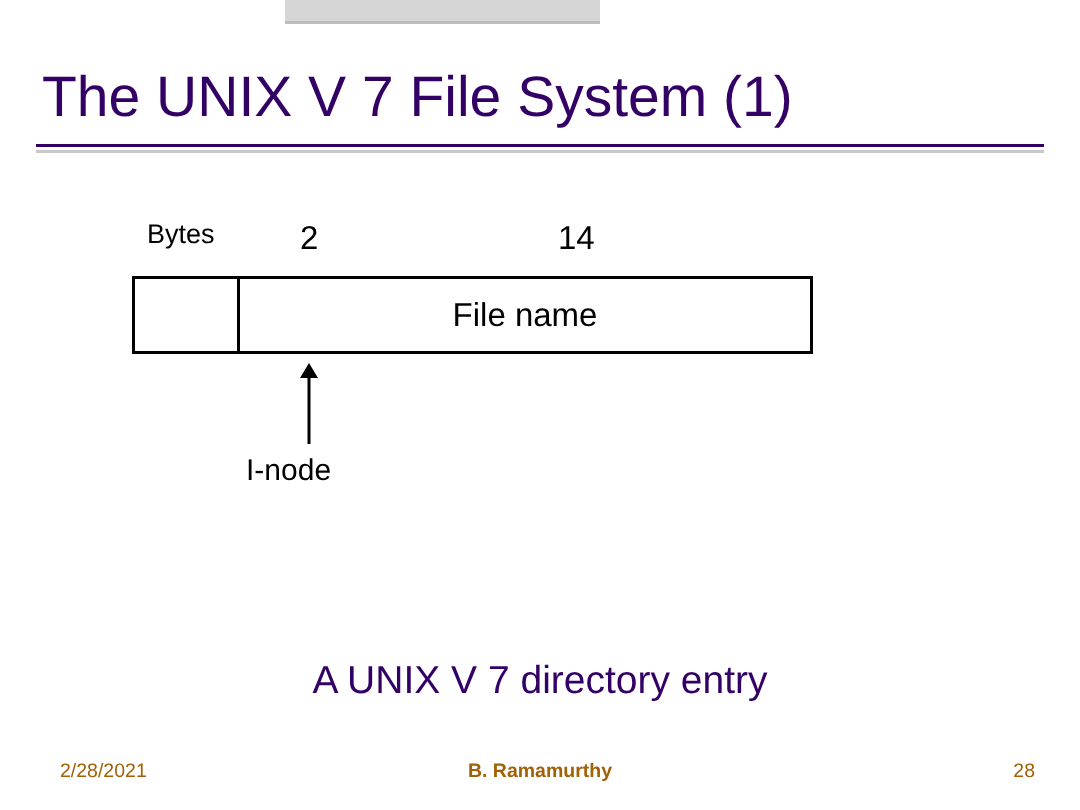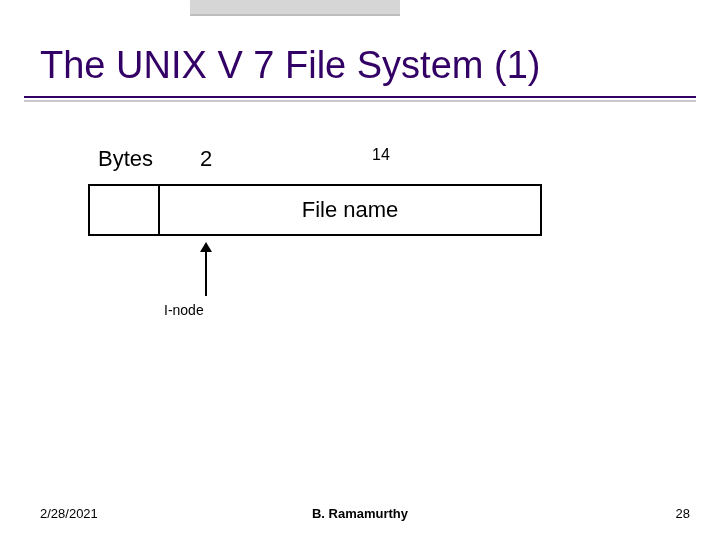--- a/index.html
+++ b/index.html
@@ -3,52 +3,52 @@
 <meta charset="utf-8">
 <style>
   * { box-sizing: border-box; margin: 0; padding: 0; }
   html, body { width: 720px; height: 540px; background: #fff; font-family: Verdana, Geneva, sans-serif; }
   .slide { position: relative; width: 720px; height: 540px; }
 
   .topbar { position: absolute; top: 0; left: 0; width: 100%; height: 36px; }
   .topbar-inner { position: absolute; top: 0; left: 190px; width: 210px; height: 16px; background: #d6d6d6; border-bottom: 2px solid #bdbdbd; }
 
   .title {
-    position: absolute; top: 44px; left: 40px; right: 28px;
+    position: absolute; top: 44px; left: 28px; right: 28px;
     font-size: 38px; color: #330066; font-family: Verdana, sans-serif;
   }
   .title-underline { position: absolute; top: 96px; left: 24px; width: 672px; height: 2px; background: #330066; }
   .title-shadow { position: absolute; top: 100px; left: 24px; width: 672px; height: 2px; background: #c9c9c9; }
 
   .diagram {
     position: absolute; top: 146px; left: 88px; width: 454px;
     font-family: Arial, Helvetica, sans-serif; color: #000;
   }
 
   .bytes-row { position: relative; height: 30px; }
-  .bytes-label { position: absolute; left: 10px; top: 0; font-size: 22px; }
+  .bytes-label { position: absolute; left: 10px; top: 0; font-size: 18px; }
   .bytes-val1 { position: absolute; left: 112px; top: 0; font-size: 22px; }
-  .bytes-val2 { position: absolute; left: 284px; top: 0; font-size: 16px; }
+  .bytes-val2 { position: absolute; left: 284px; top: 0; font-size: 22px; }
 
   .entry-box { position: relative; margin-top: 8px; width: 454px; height: 52px; border: 2px solid #000; background: #fff; display: flex; }
   .inode-cell { width: 70px; height: 100%; border-right: 2px solid #000; }
   .filename-cell { flex: 1; display: flex; align-items: center; justify-content: center; font-size: 22px; }
 
   .arrow-wrap { position: absolute; left: 114px; top: 96px; width: 8px; height: 54px; }
   .arrow-line { position: absolute; left: 3px; top: 8px; width: 2px; height: 46px; background: #000; }
   .arrow-head { position: absolute; left: -2px; top: 0; width: 0; height: 0; border-left: 6px solid transparent; border-right: 6px solid transparent; border-bottom: 10px solid #000; }
 
-  .inode-label { position: absolute; left: 76px; top: 156px; font-size: 14px; line-height: 1.2; }
+  .inode-label { position: absolute; left: 76px; top: 156px; font-size: 20px; line-height: 1.2; }
 
   .caption {
     position: absolute; top: 438px; left: 0; width: 100%; text-align: center;
     font-size: 26px; color: #330066; font-family: Verdana, sans-serif;
   }
 
-  .footer { position: absolute; bottom: 14px; left: 0; width: 100%; height: 20px; font-size: 13px; color: #000000; font-family: Verdana, sans-serif; }
+  .footer { position: absolute; bottom: 14px; left: 0; width: 100%; height: 20px; font-size: 13px; color: #a16207; font-family: Verdana, sans-serif; }
   .footer-date { position: absolute; left: 40px; }
   .footer-author { position: absolute; left: 0; width: 100%; text-align: center; font-weight: bold; }
   .footer-page { position: absolute; right: 30px; }
 </style>
 </head>
 <body>
 
 <div class="slide">
 
   <div class="topbar">
@@ -74,20 +74,21 @@
     <div class="arrow-wrap">
       <div class="arrow-head"></div>
       <div class="arrow-line"></div>
     </div>
 
     <div class="inode-label">
       <span>I-node</span><br>
     </div>
   </div>
 
+  <div class="caption">A UNIX V 7 directory entry</div>
 
   <div class="footer">
     <span class="footer-date">2/28/2021</span>
     <span class="footer-author">B. Ramamurthy</span>
     <span class="footer-page">28</span>
   </div>
 
 </div>
 
 </body></html>

